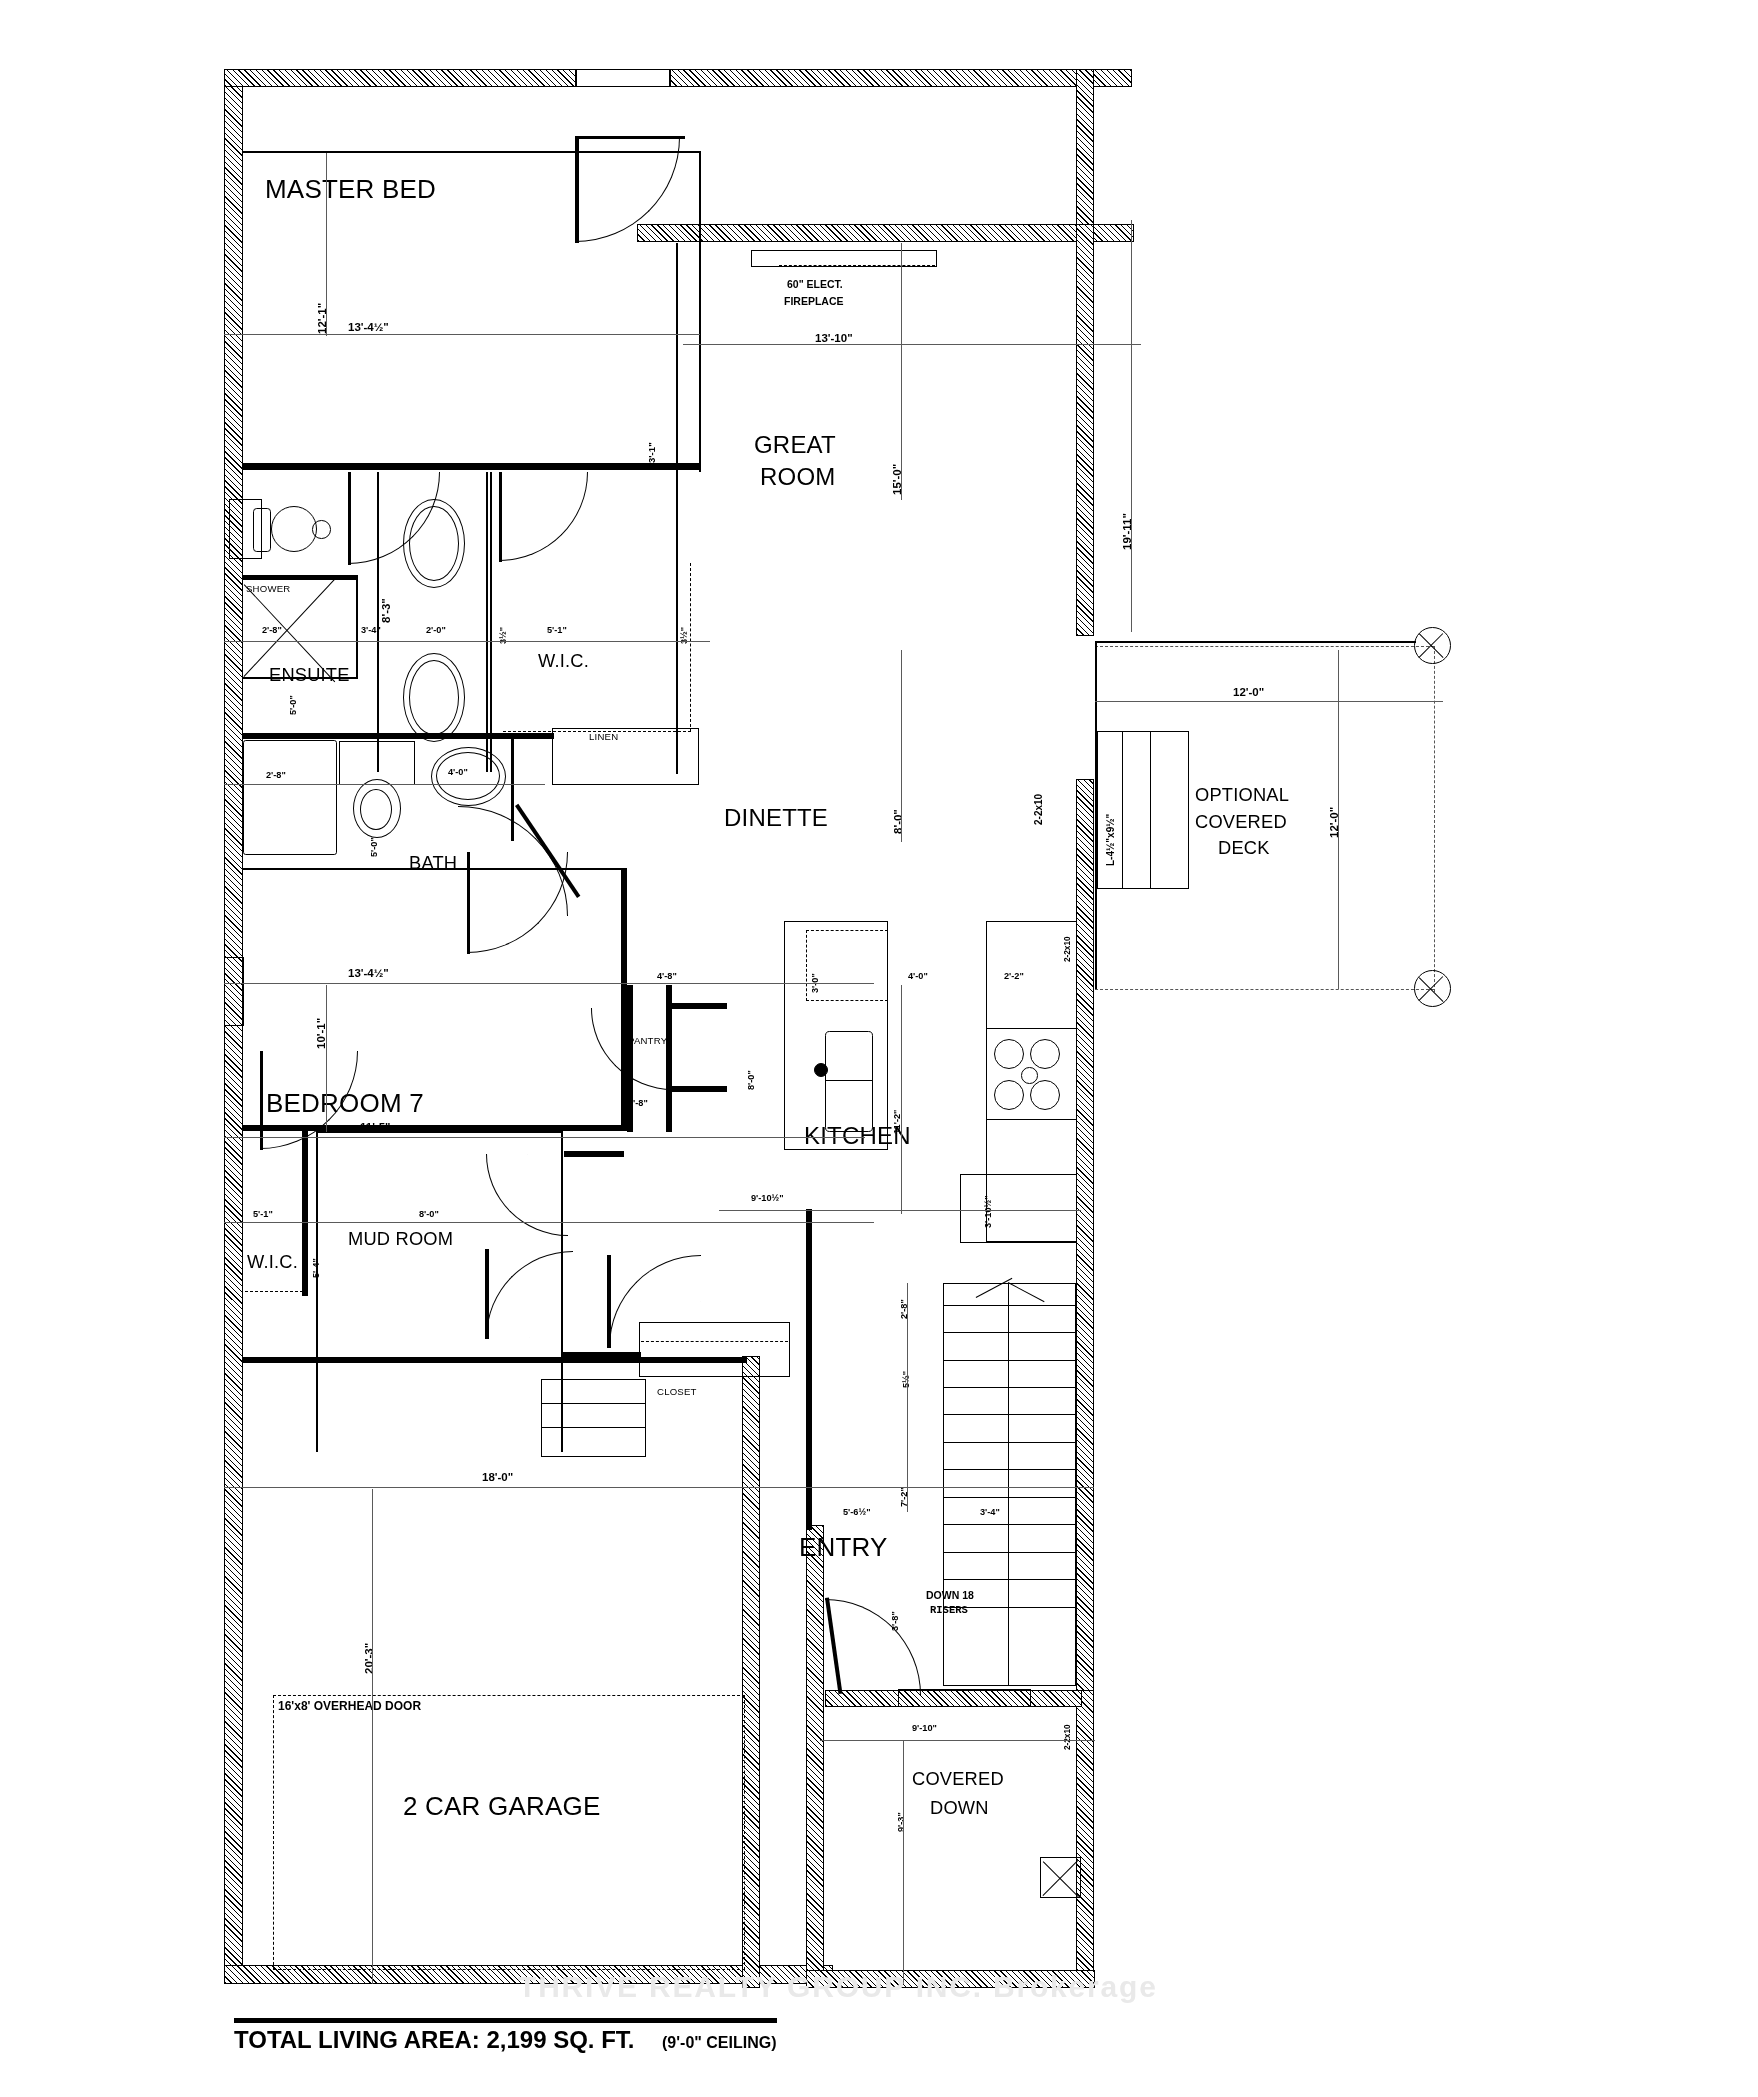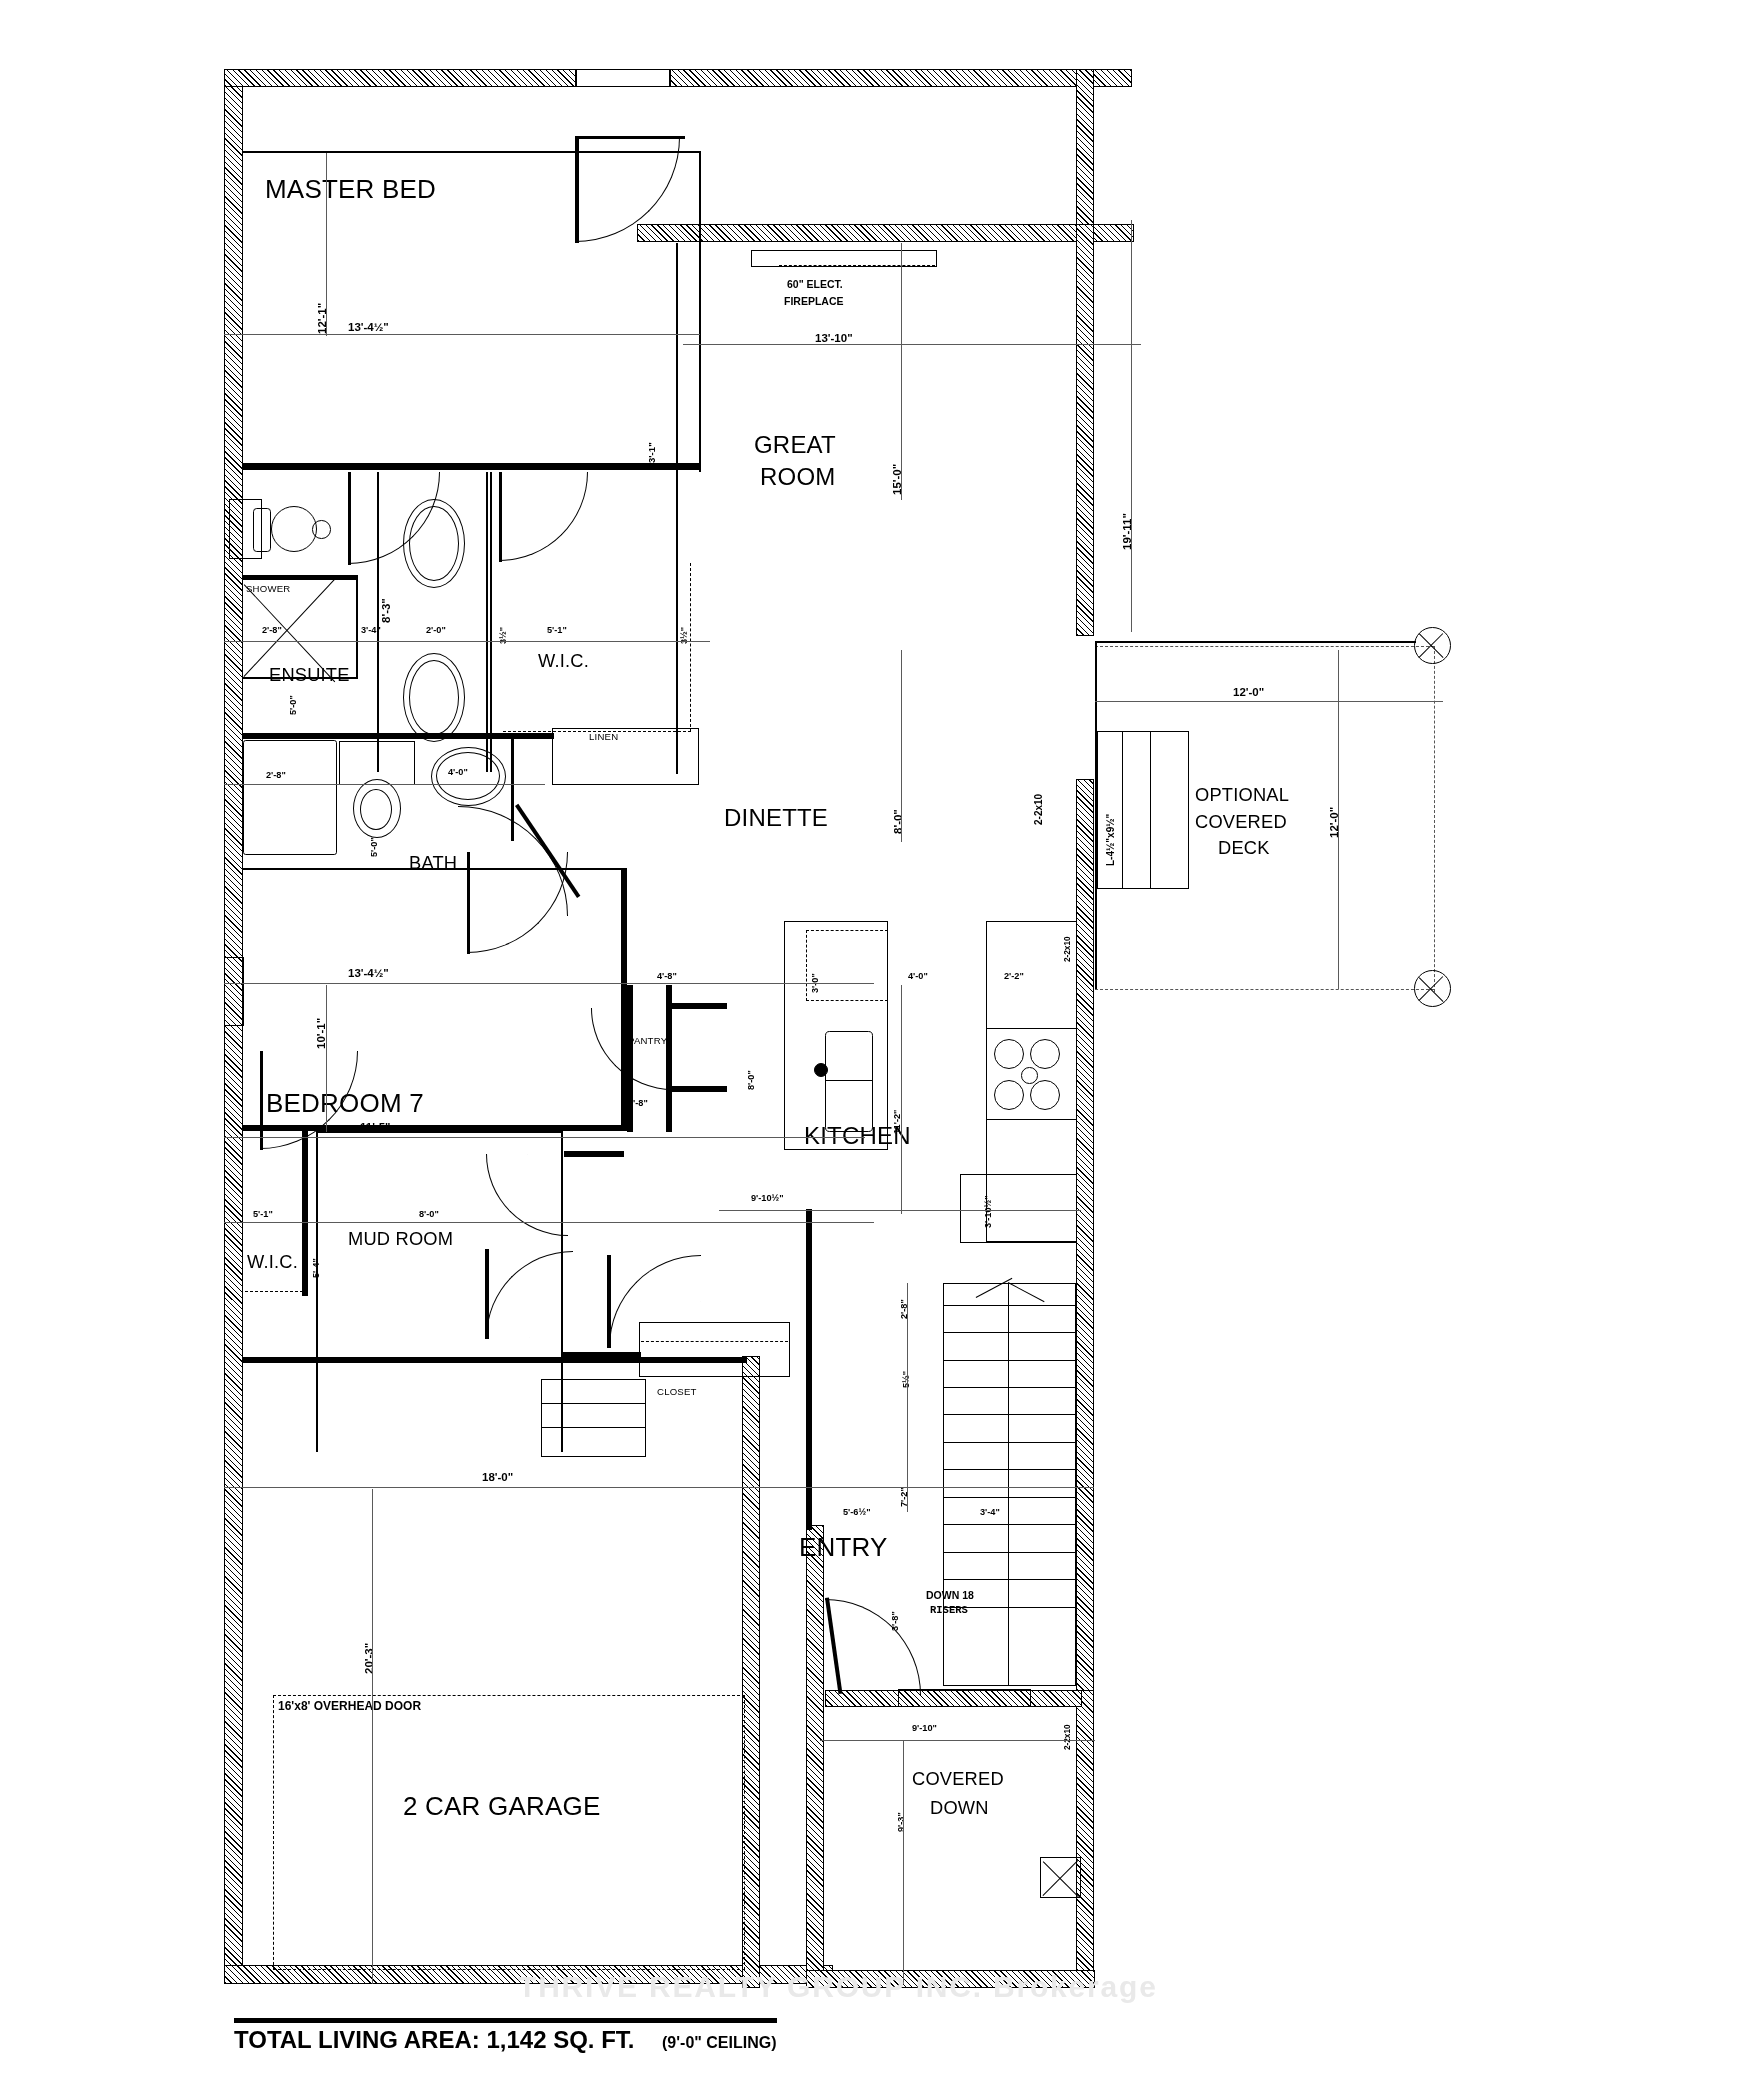--- a/index.html
+++ b/index.html
@@ -376,19 +376,19 @@
   <div class="dimline-v" style="left:907px;top:1283px;width:1.4px;height:229px;"></div>
   <div class="dimline-v" style="left:1338px;top:650px;width:1.4px;height:339px;"></div>
   <div class="dimline-v" style="left:903px;top:1741px;width:1.4px;height:243px;"></div>
   <div class="dimline-v" style="left:326px;top:985px;width:1.4px;height:147px;"></div>
 
   <div id="watermark">THRIVE REALTY GROUP INC.  Brokerage</div>
 
   <div id="titleblock">
     <div id="title-rule"></div>
     <div style="display:flex;align-items:baseline;">
-      <span id="title-sub">TOTAL LIVING AREA: 1,142 SQ. FT.</span>
+      <span id="title-sub">TOTAL LIVING AREA: 2,199 SQ. FT.</span>
       <span id="title-ceil">(9'-0" CEILING)</span>
     </div>
   </div>
 
 </div>
 
 
 </body></html>

